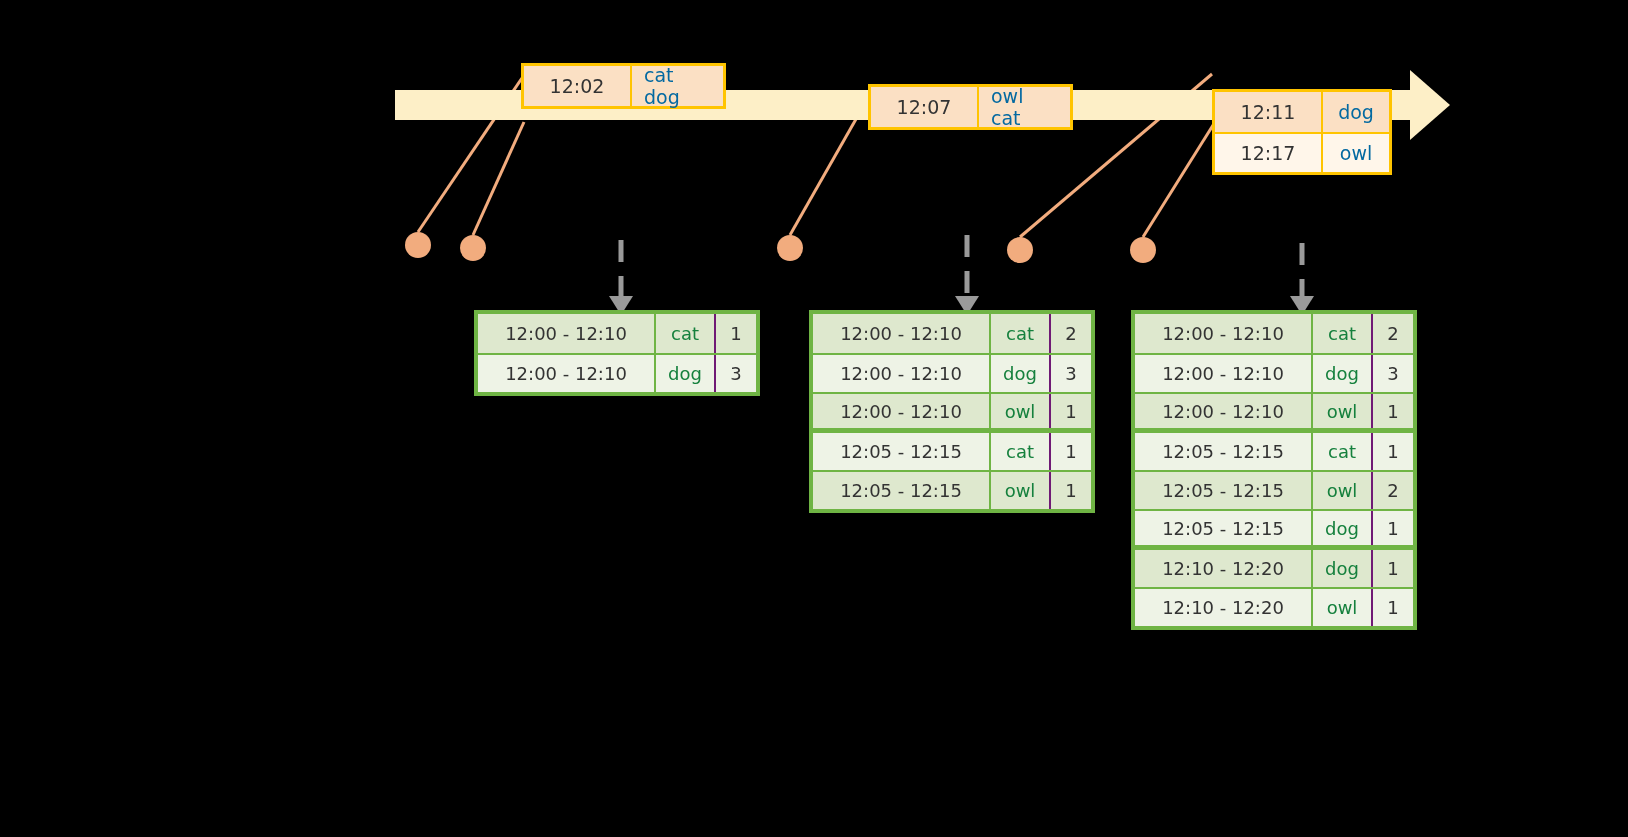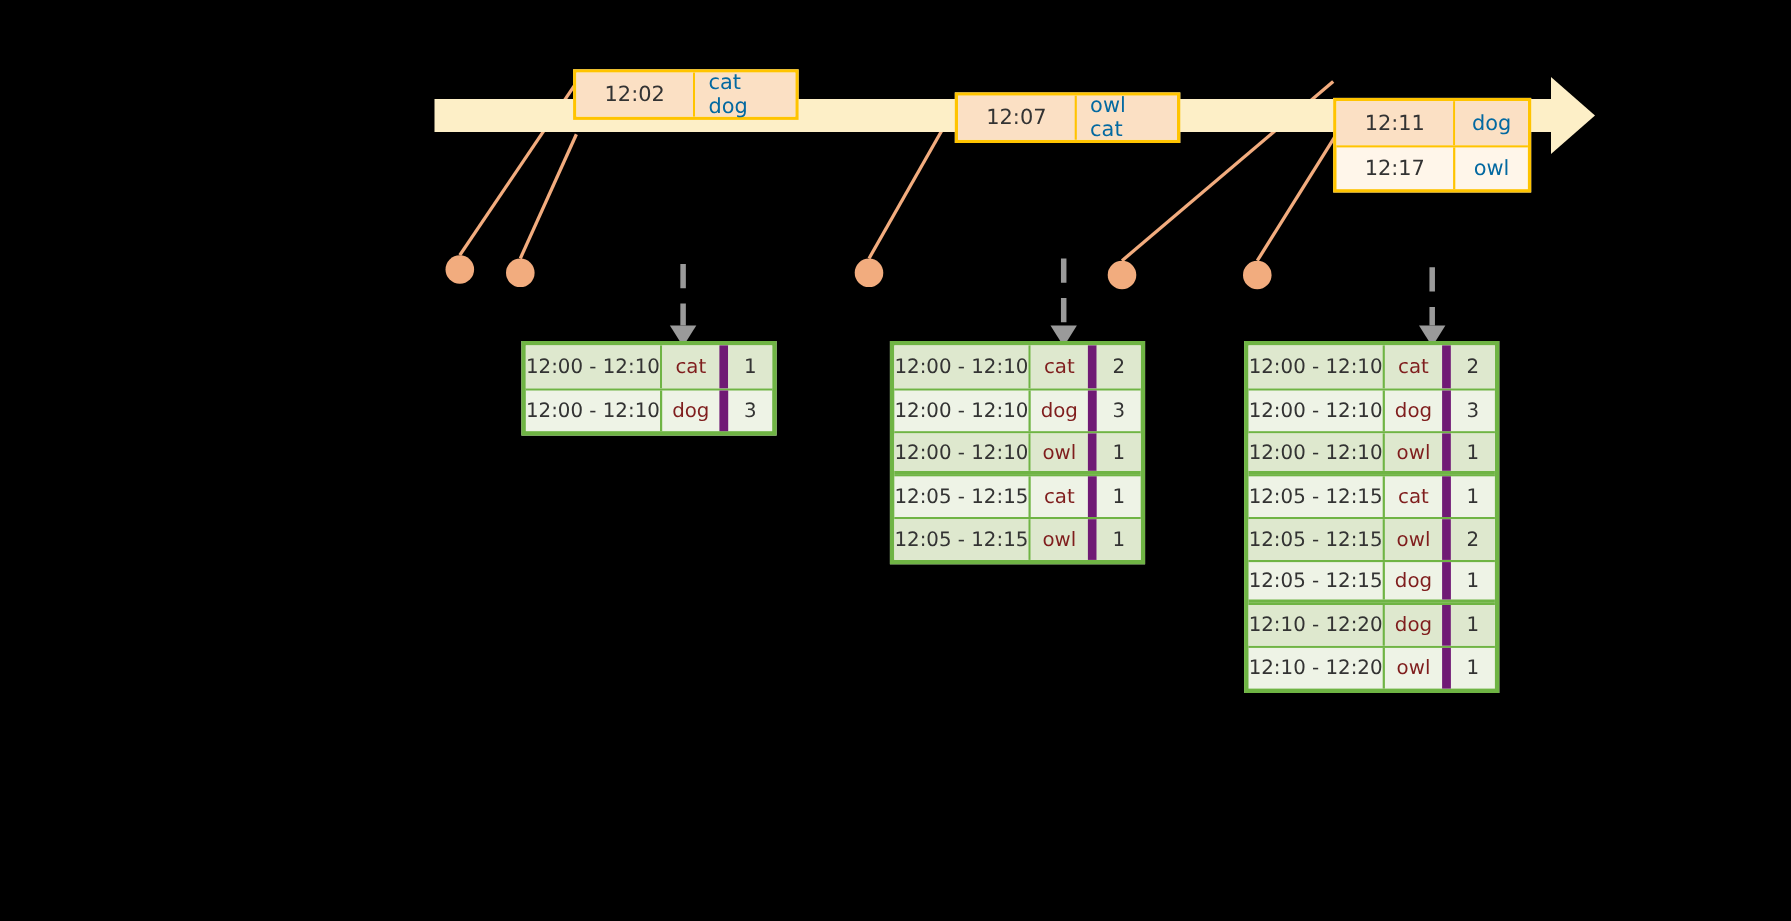--- a/index.html
+++ b/index.html
@@ -118,38 +118,38 @@
   }
   .res-row.shade .r-win,
   .res-row.shade .r-key,
   .res-row.shade .r-val {
     background: #DEE8CE;
   }
   .res-row.groupend {
     border-bottom: 3px solid #6FB444;
   }
   .r-win {
-    width: 124px;
+    width: 178px;
     box-sizing: border-box;
     border-right: 2px solid #6FB444;
     display: flex;
     align-items: center;
     justify-content: center;
     font-size: 18px;
     color: #333333;
   }
   .r-key {
     width: 60px;
     box-sizing: border-box;
-    border-right: 8px solid #701a75;
+    border-right: 2px solid #701a75;
     display: flex;
     align-items: center;
     justify-content: center;
     font-size: 18px;
-    color: #7f1d1d;
+    color: #15803d;
   }
   .r-val {
     width: 40px;
     box-sizing: border-box;
     display: flex;
     align-items: center;
     justify-content: center;
     font-size: 18px;
     color: #333333;
   }

